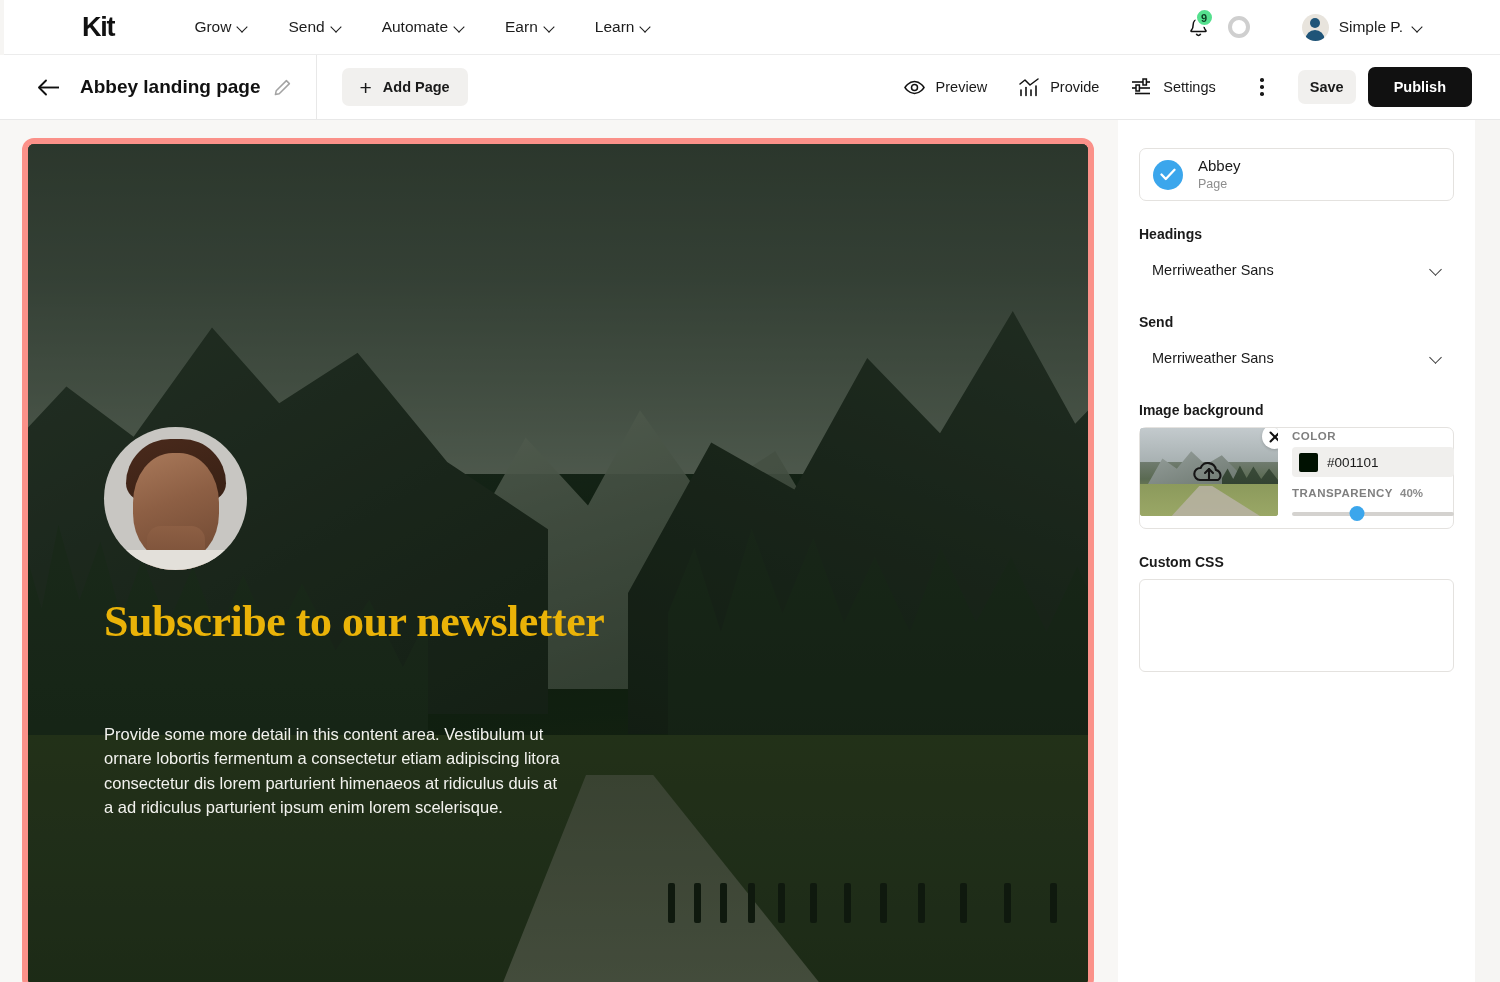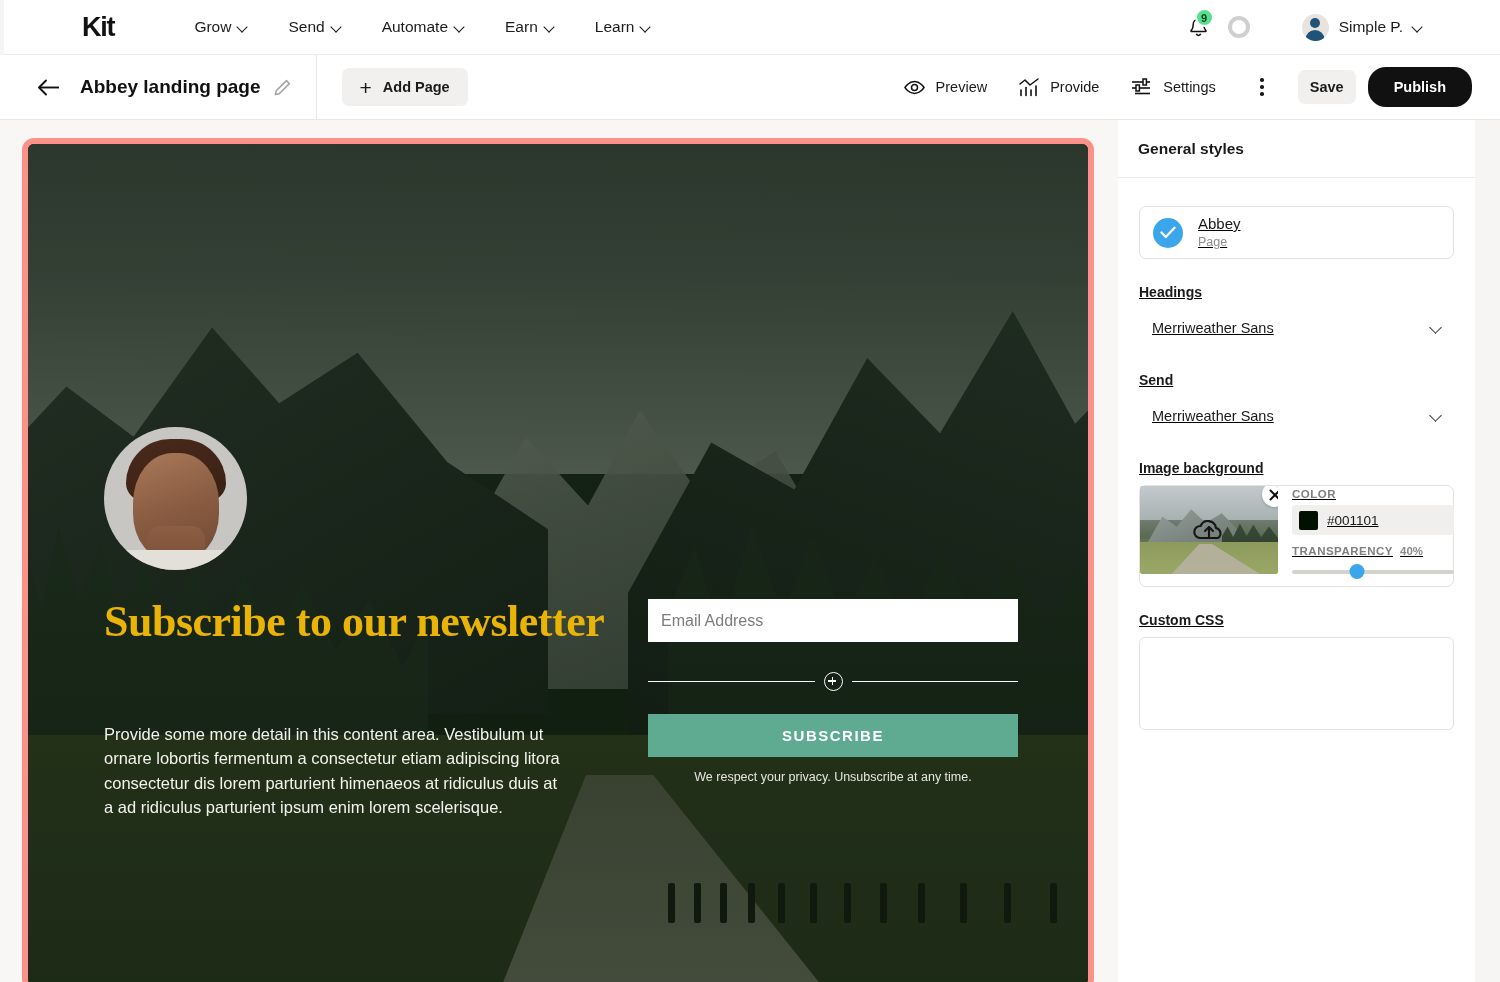--- a/index.html
+++ b/index.html
@@ -93,21 +93,21 @@
   }
   .kebab i { width: 3.5px; height: 3.5px; border-radius: 50%; background: #1a1a1a; display:block; }
   .btn-save {
     margin-left: 24px; height: 34px; padding: 0 12px;
     background: #f1f0ee; border: none; border-radius: 7px;
     font-size: 14.5px; font-weight: 600; color: #1a1a1a; cursor: pointer;
     font-family: "Liberation Sans", sans-serif;
   }
   .btn-publish {
     margin-left: 12px; height: 40px; padding: 0 26px;
-    background: #111; border: none; border-radius: 18px;
+    background: #111; border: none; border-radius: 7px;
     font-size: 14.5px; font-weight: 700; color: #fff; cursor: pointer;
     font-family: "Liberation Sans", sans-serif;
   }
 
   
   .canvas-area {
     position: absolute; top: 120px; left: 0; width: 1118px; height: 862px;
     background: #f8f7f5;
   }
   .canvas-frame {
@@ -241,21 +241,21 @@
   
   .panel {
     position: absolute; top: 120px; right: 25px; width: 357px; height: 862px;
     background: #fff;
   }
   .panel-head {
     height: 58px; border-bottom: 1px solid #eceae7;
     display: flex; align-items: center; padding-left: 20px;
     font-size: 15.5px; font-weight: 600; color: #1a1a1a;
   }
-  .panel-body { padding: 28px 21px 0 21px; text-decoration: underline; }
+  .panel-body { padding: 28px 21px 0 21px; }
   .page-card {
     display: flex; align-items: center; gap: 15px;
     border: 1px solid #e4e2df; border-radius: 7px;
     height: 53px; padding-left: 13px;
   }
   .check-circle {
     width: 30px; height: 30px; border-radius: 50%; background: #3ba6ec;
     display: flex; align-items: center; justify-content: center; flex: none;
   }
   .pc-name { font-size: 15px; color: #1a1a1a; line-height: 1.25; }
@@ -474,36 +474,25 @@
       <div class="portrait">
         <span class="hair"></span>
         <span class="face"></span>
         <span class="neck"></span>
         <span class="shoulder"></span>
       </div>
 
       <div class="hero-heading">Subscribe to our newsletter</div>
       <div class="hero-body">Provide some more detail in this content area. Vestibulum ut ornare lobortis fermentum a consectetur etiam adipiscing litora consectetur dis lorem parturient himenaeos at ridiculus duis at a ad ridiculus parturient ipsum enim lorem scelerisque.</div>
 
-      <div class="form-wrap">
-        <input class="email-input" type="text" placeholder="Email Address" style="">
-        <div class="divider-row">
-          <span class="ln"></span>
-          <span class="plus-circle"></span>
-          <span class="ln"></span>
-        </div>
-        <button class="subscribe-btn">SUBSCRIBE</button>
-        <div class="privacy">We respect your privacy. Unsubscribe at any time.</div>
-      </div>
     </div>
   </div>
 </div>
 
 <div class="panel">
-  <div class="panel-head">General styles</div>
   <div class="panel-body">
 
     <div class="page-card">
       <span class="check-circle">
         <svg width="16" height="13" viewBox="0 0 16 13">
           <polyline points="1.5,6.5 5.8,11 14.5,1.8" fill="none" stroke="#fff" stroke-width="2.3" stroke-linecap="round" stroke-linejoin="round"></polyline>
         </svg>
       </span>
       <span>
         <span class="pc-name" style="display:block">Abbey</span>

